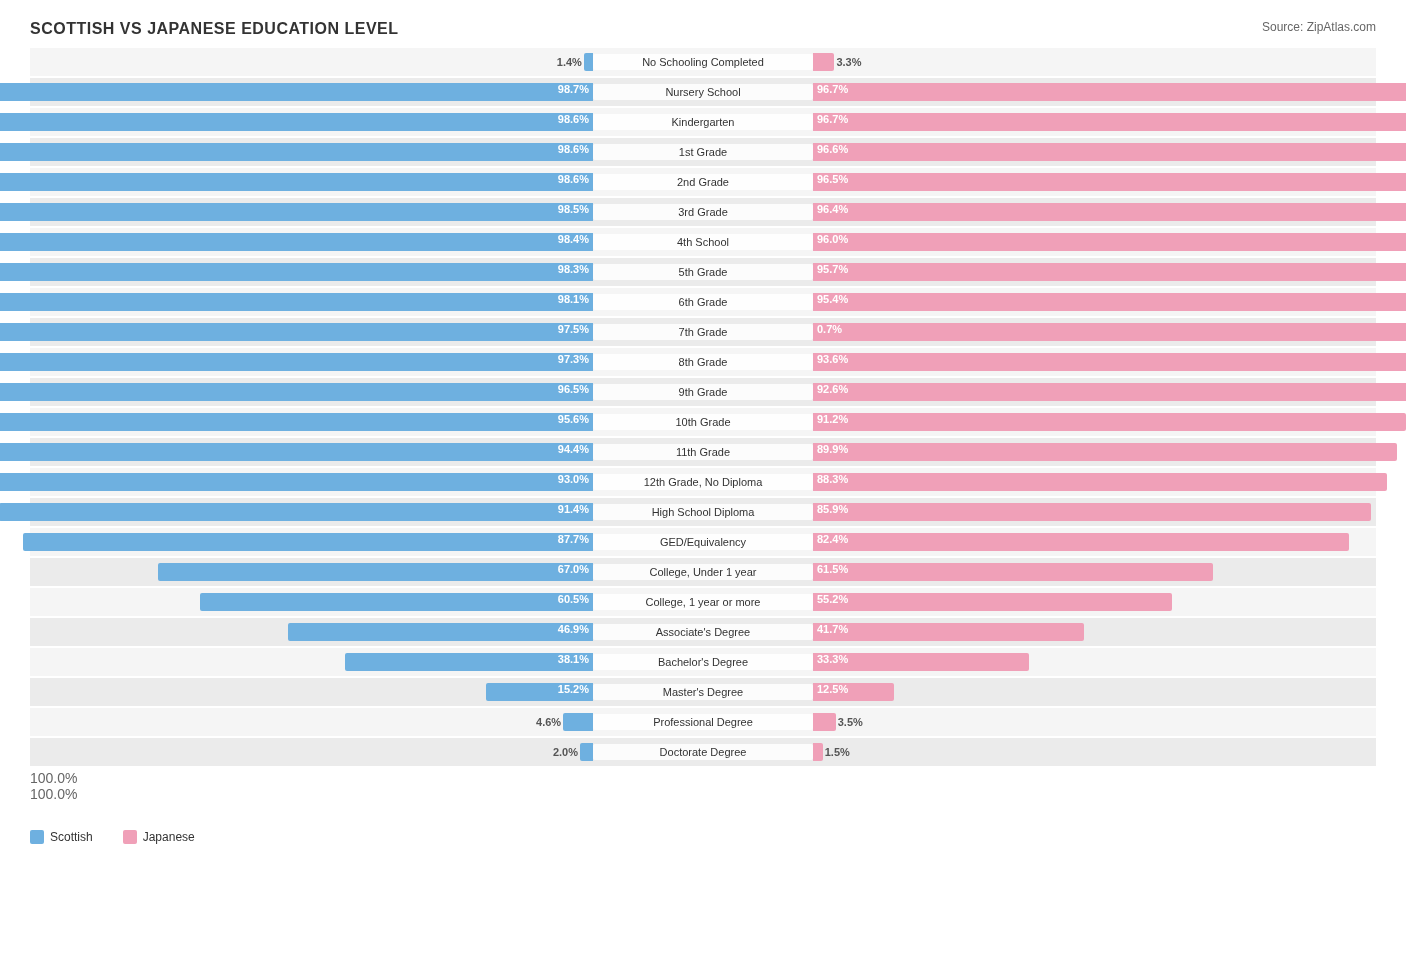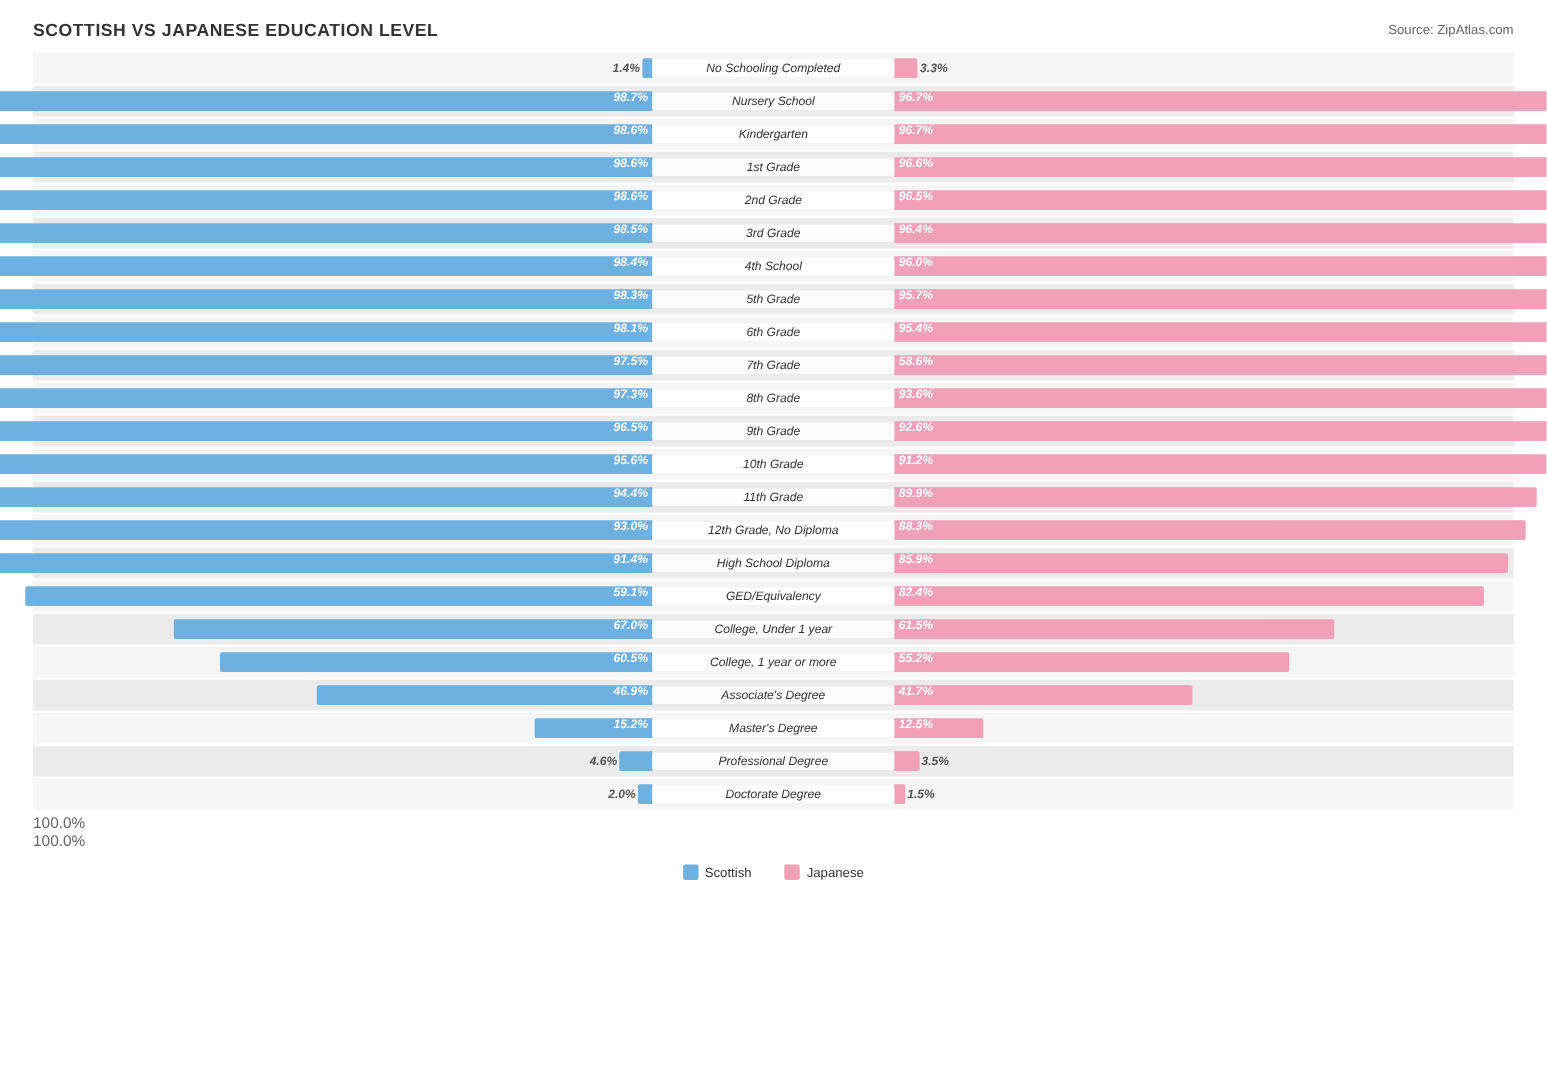--- a/index.html
+++ b/index.html
@@ -26,21 +26,20 @@
     .source-text {
       position: absolute;
       top: 20px;
       right: 30px;
       font-size: 12px;
       color: #666;
     }
     .chart-area {
       margin-top: 10px;
       position: relative;
-      font-style: italic;
     }
     .bar-row {
       display: flex;
       align-items: center;
       margin-bottom: 2px;
       height: 28px;
       position: relative;
     }
     .bar-row:nth-child(odd) {
       background: #f5f5f5;
@@ -114,23 +113,22 @@
     }
     .val-outside-right {
       font-size: 11px;
       color: #555;
       font-weight: bold;
       position: absolute;
       white-space: nowrap;
     }
     .legend {
       display: flex;
-      justify-content: center;
       align-items: center;
-      margin-top: 14px;
+      margin-top: 28px;
       gap: 30px;
     }
     .legend-item {
       display: flex;
       align-items: center;
       gap: 6px;
       font-size: 12px;
       color: #333;
     }
     .legend-box {
@@ -318,21 +316,21 @@
     <div class="row-container">
       <div class="left-section">
         <div class="bar-left" style="width:633.75px;">
           <span class="val-left">97.5%</span>
         </div>
 
       </div>
       <div class="label-center">7th Grade</div>
       <div class="right-section">
         <div class="bar-right" style="width:611px;">
-          <span class="val-right">58.6%</span>
+          <span class="val-right">0.7%</span>
         </div>
 
       </div>
     </div>
   </div>
       <div class="bar-row">
     <div class="row-container">
       <div class="left-section">
         <div class="bar-left" style="width:632.4499999999999px;">
           <span class="val-left">97.3%</span>
@@ -430,21 +428,21 @@
           <span class="val-right">85.9%</span>
         </div>
 
       </div>
     </div>
   </div>
       <div class="bar-row">
     <div class="row-container">
       <div class="left-section">
         <div class="bar-left" style="width:570.05px;">
-          <span class="val-left">59.1%</span>
+          <span class="val-left">87.7%</span>
         </div>
 
       </div>
       <div class="label-center">GED/Equivalency</div>
       <div class="right-section">
         <div class="bar-right" style="width:535.6px;">
           <span class="val-right">82.4%</span>
         </div>
 
       </div>
@@ -489,20 +487,37 @@
       <div class="left-section">
         <div class="bar-left" style="width:304.84999999999997px;">
           <span class="val-left">46.9%</span>
         </div>
 
       </div>
       <div class="label-center">Associate's Degree</div>
       <div class="right-section">
         <div class="bar-right" style="width:271.05px;">
           <span class="val-right">41.7%</span>
+        </div>
+
+      </div>
+    </div>
+  </div>
+      <div class="bar-row">
+    <div class="row-container">
+      <div class="left-section">
+        <div class="bar-left" style="width:247.65px;">
+          <span class="val-left">38.1%</span>
+        </div>
+
+      </div>
+      <div class="label-center">Bachelor's Degree</div>
+      <div class="right-section">
+        <div class="bar-right" style="width:216.45px;">
+          <span class="val-right">33.3%</span>
         </div>
 
       </div>
     </div>
   </div>
       <div class="bar-row">
     <div class="row-container">
       <div class="left-section">
         <div class="bar-left" style="width:107px;">
           <span class="val-left">15.2%</span>

